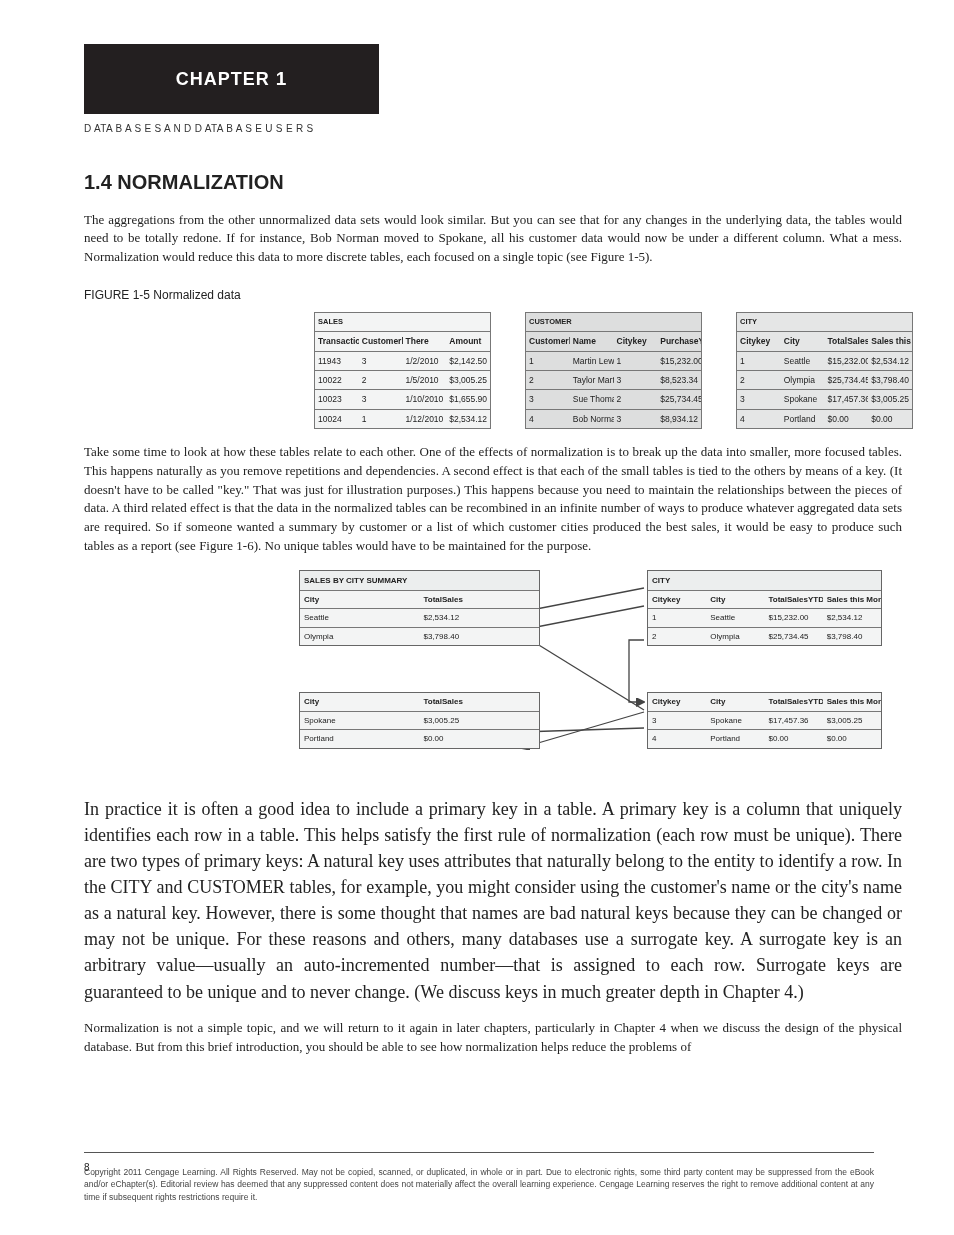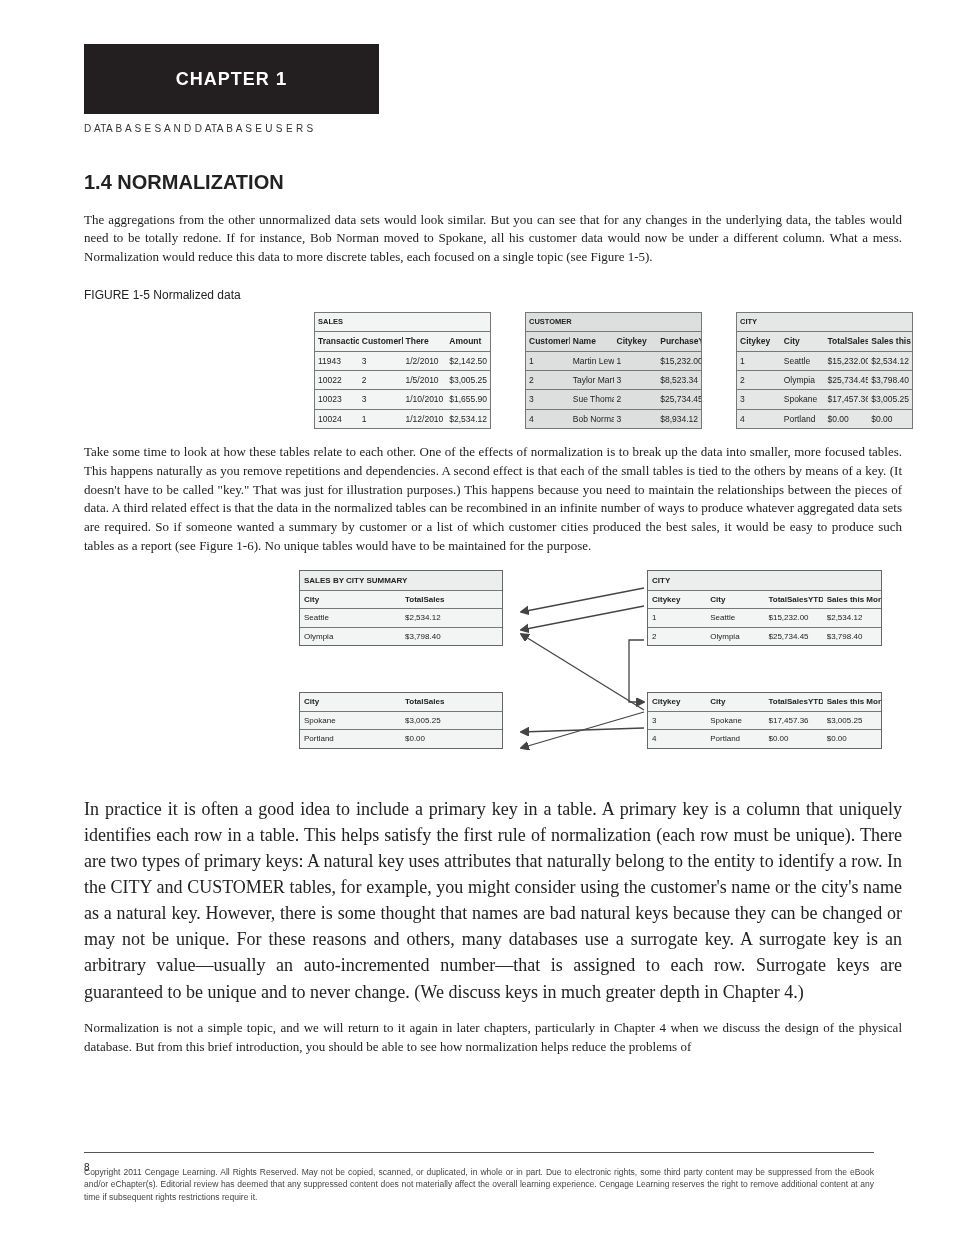--- a/index.html
+++ b/index.html
@@ -100,21 +100,21 @@
   
   .fig6-wrap {
     position: relative;
     width: 590px;
     height: 230px;
     margin-top: 6px;
     margin-left: 215px;
   }
   .f6-table {
     position: absolute;
-    width: 204px;
+    width: 241px;
     border: 1px solid #666;
     background: #f3f4f4;
     font-family: Arial, Helvetica, sans-serif;
   }
   .f6-title {
     font-size: 8px;
     font-weight: 700;
     border-bottom: 1px solid #777;
     padding: 4px 4px 3px 4px;
     background: #eceeee;

